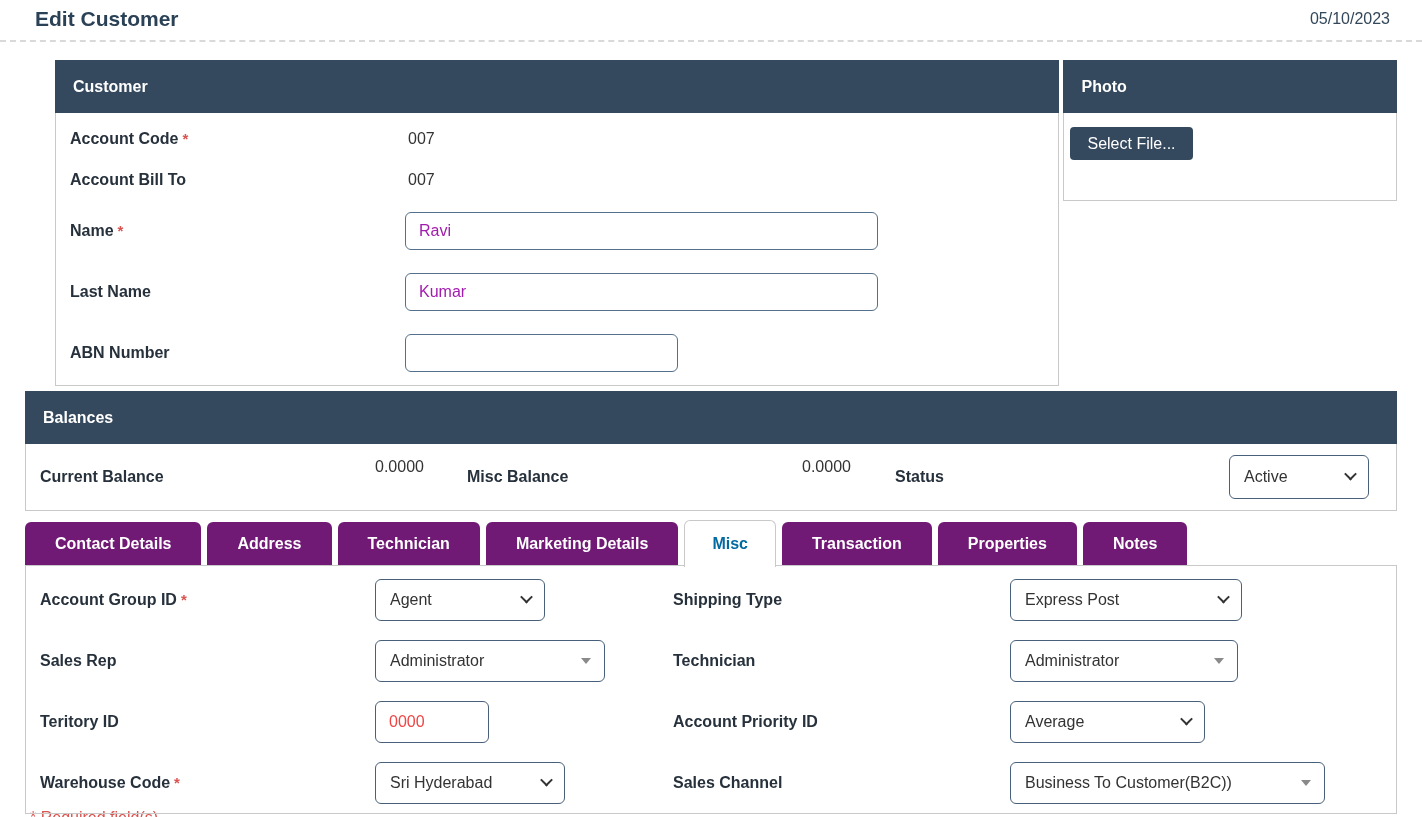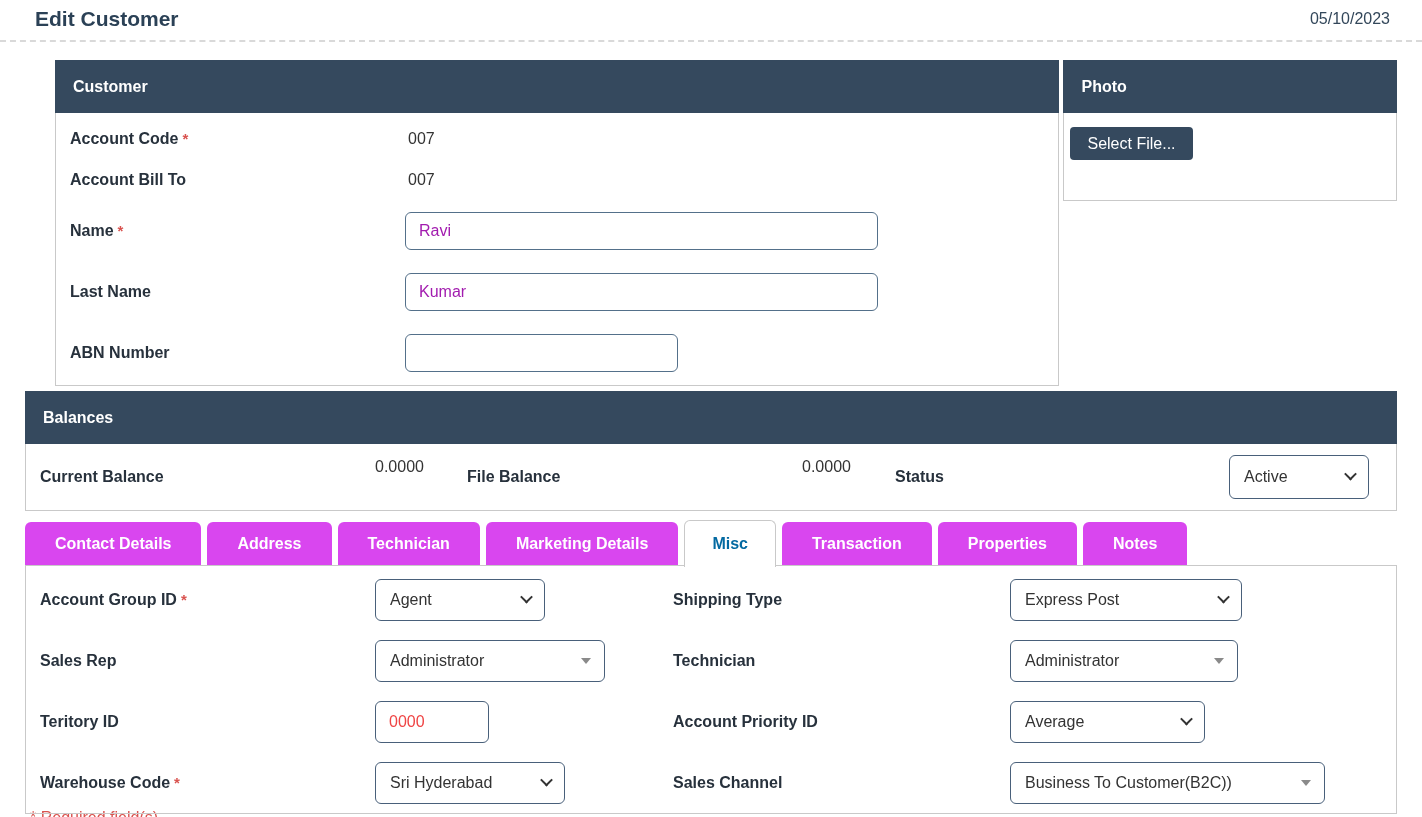--- a/index.html
+++ b/index.html
@@ -47,21 +47,21 @@
 
   .balances-panel { margin-top:5px; border:1px solid #c9c9c9; }
   .balances-panel .panel-header { margin:-1px -1px 0 -1px; }
   .balances-body { height:66px; display:flex; align-items:center; padding:0 14px; }
   .b-label { font-weight:bold; font-size:16px; color:#27313c; }
   .b-val { font-size:16px; color:#333; transform:translateY(-10px); }
   .w335 { width:335px; } .w334 { width:334px; } .w92 { width:92px; } .w93 { width:93px; }
 
   .tabs { display:flex; gap:6px; margin-top:9px; align-items:flex-end; position:relative; z-index:2; }
   .tab {
-    background:#d946ef; color:#ffffff; font-weight:bold; font-size:16px;
+    background:#701a75; color:#ffffff; font-weight:bold; font-size:16px;
     height:43px; display:flex; align-items:center; justify-content:center;
     padding:0 30px; border-radius:6px 6px 0 0; cursor:pointer; white-space:nowrap;
   }
   .tab.active {
     background:#ffffff; color:#0369a1; border:1px solid #c9c9c9; border-bottom:none;
     height:47px; margin-bottom:-2px; position:relative; z-index:3; padding:12px 27px;
   }
 
   .tab-content {
     border:1px solid #c9c9c9; position:relative; z-index:1;
@@ -152,21 +152,21 @@
     </div>
   </div>
 
   <div class="balances-panel">
     <div class="panel-header">
       <span>Balances</span>
     </div>
     <div class="balances-body">
       <div class="b-label w335">Current Balance</div>
       <div class="b-val w92">0.0000</div>
-      <div class="b-label w335">File Balance</div>
+      <div class="b-label w335">Misc Balance</div>
       <div class="b-val w93">0.0000</div>
       <div class="b-label w334">Status</div>
       <div class="ctrl w140">
         <span>Active</span>
         <span class="chevron-down-glyph"></span>
       </div>
     </div>
   </div>
 
   <div class="tabs">

